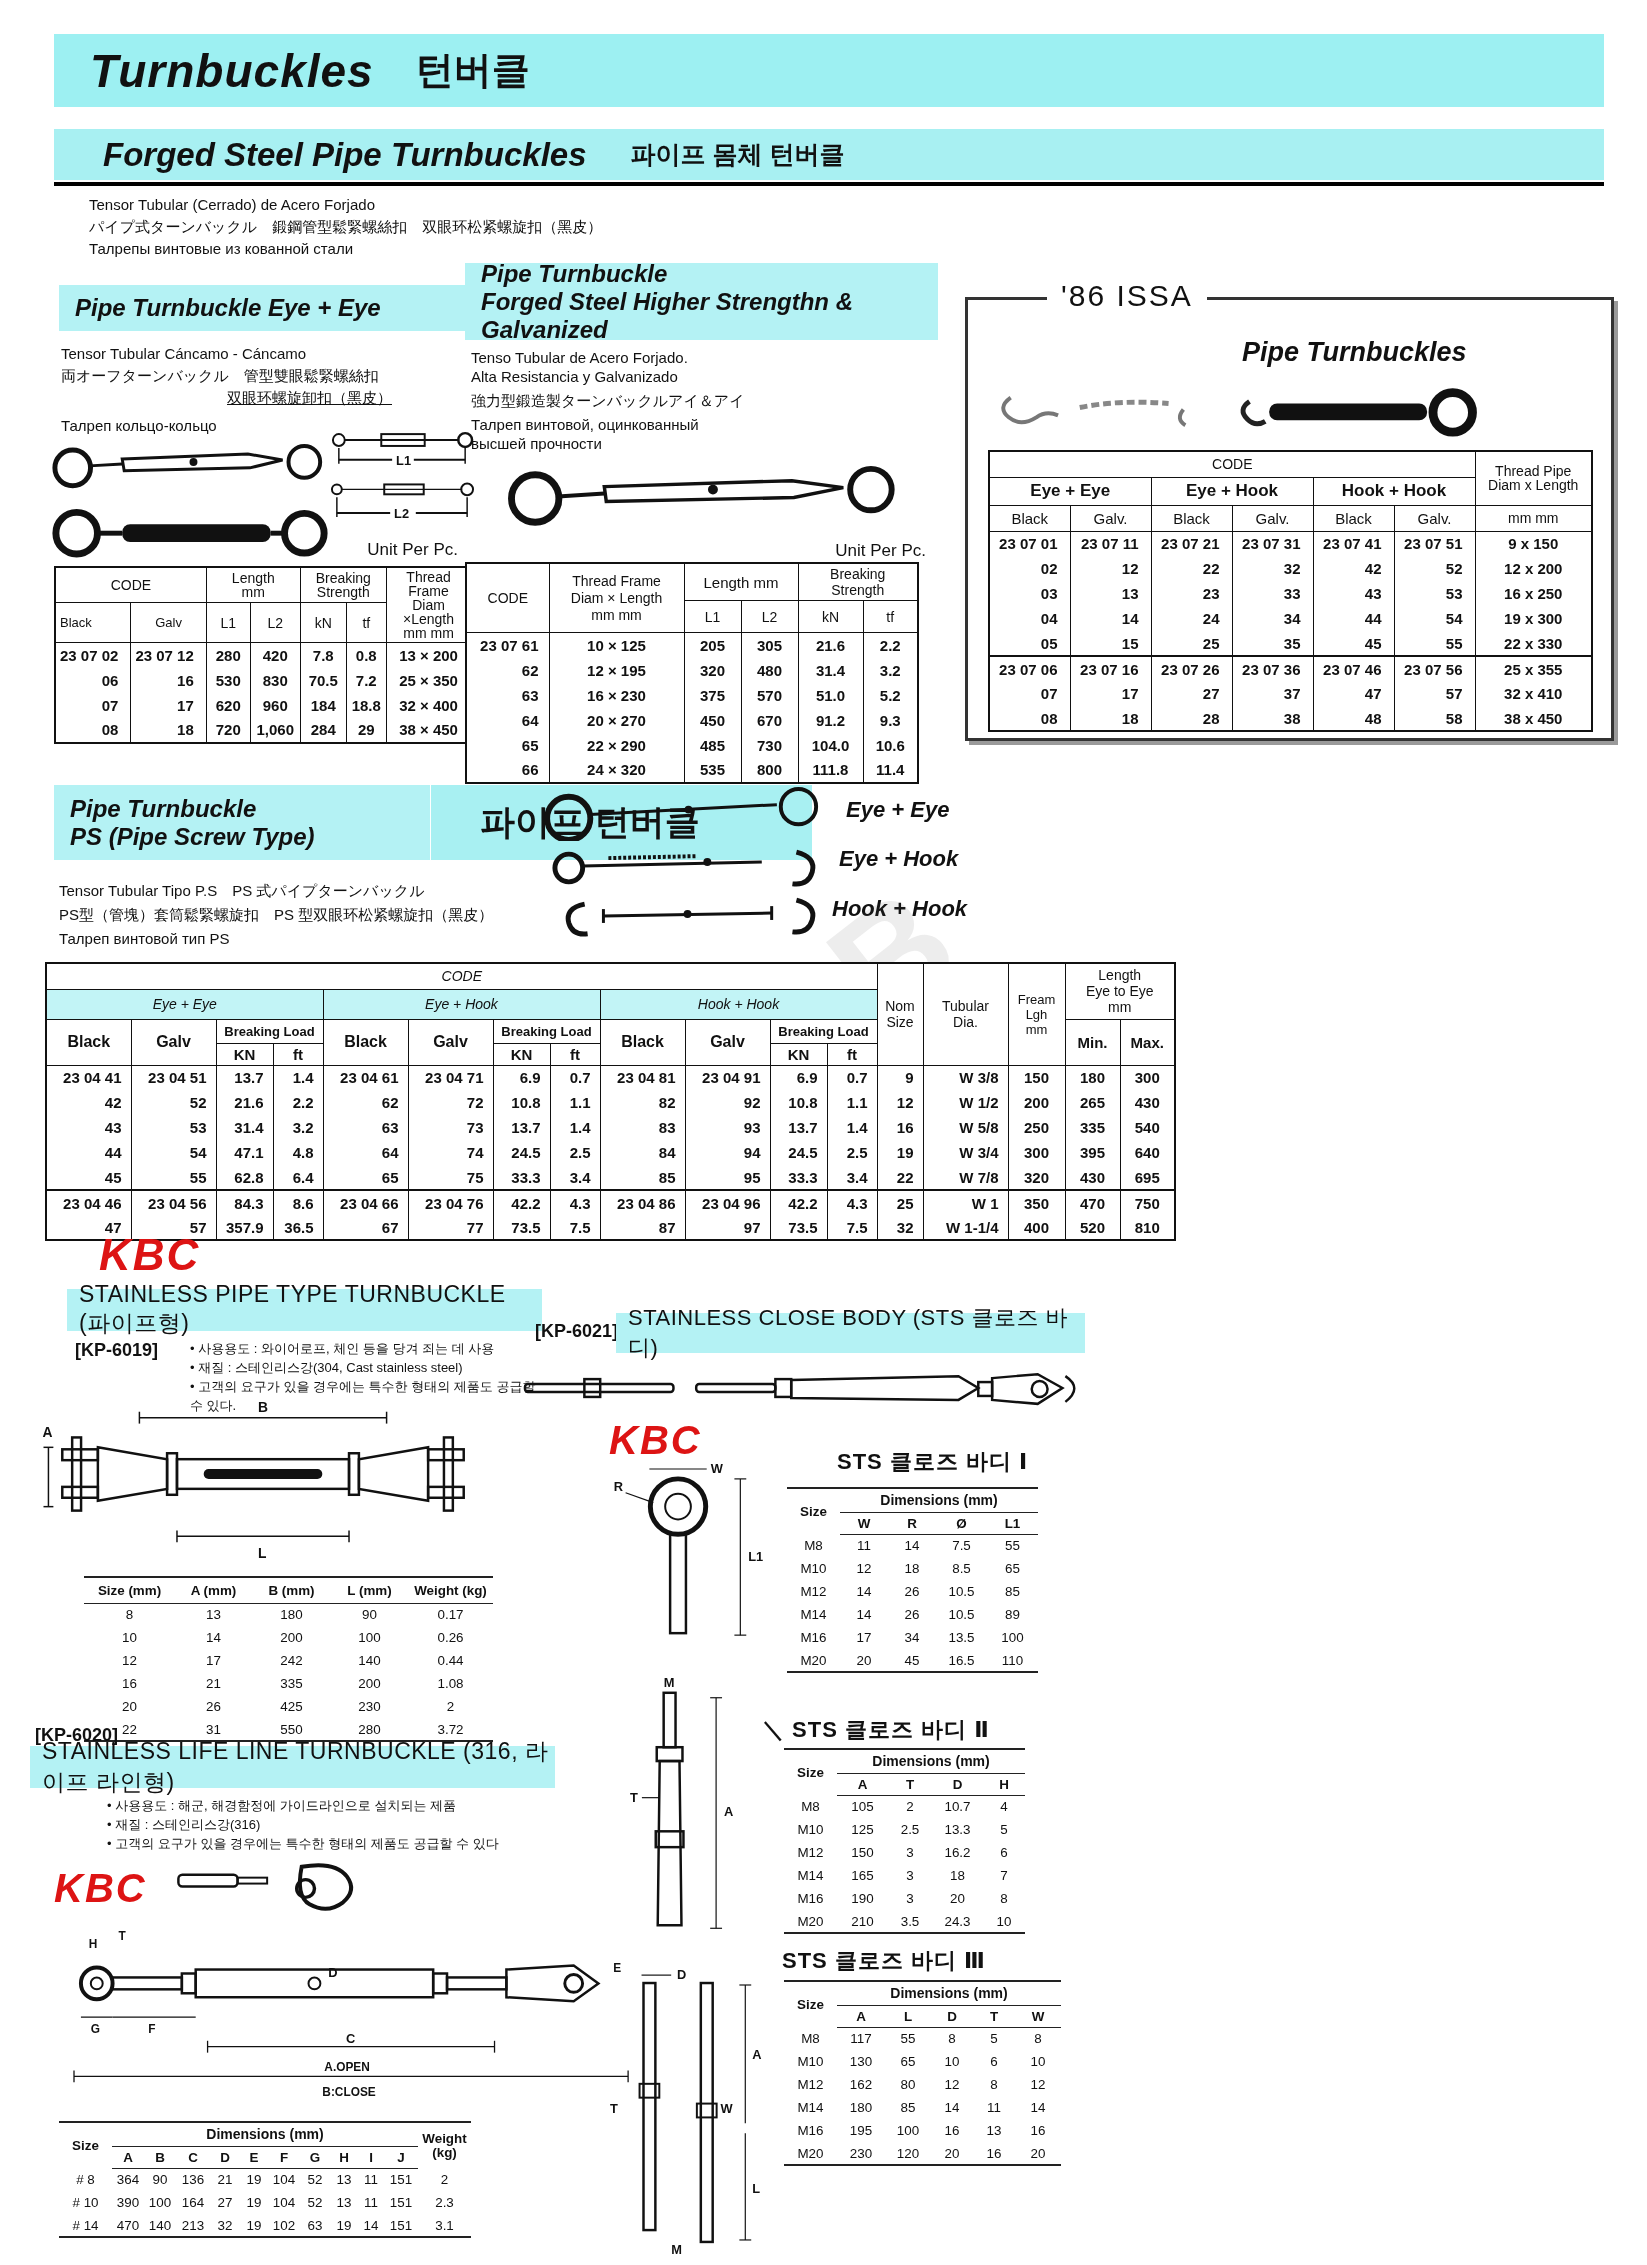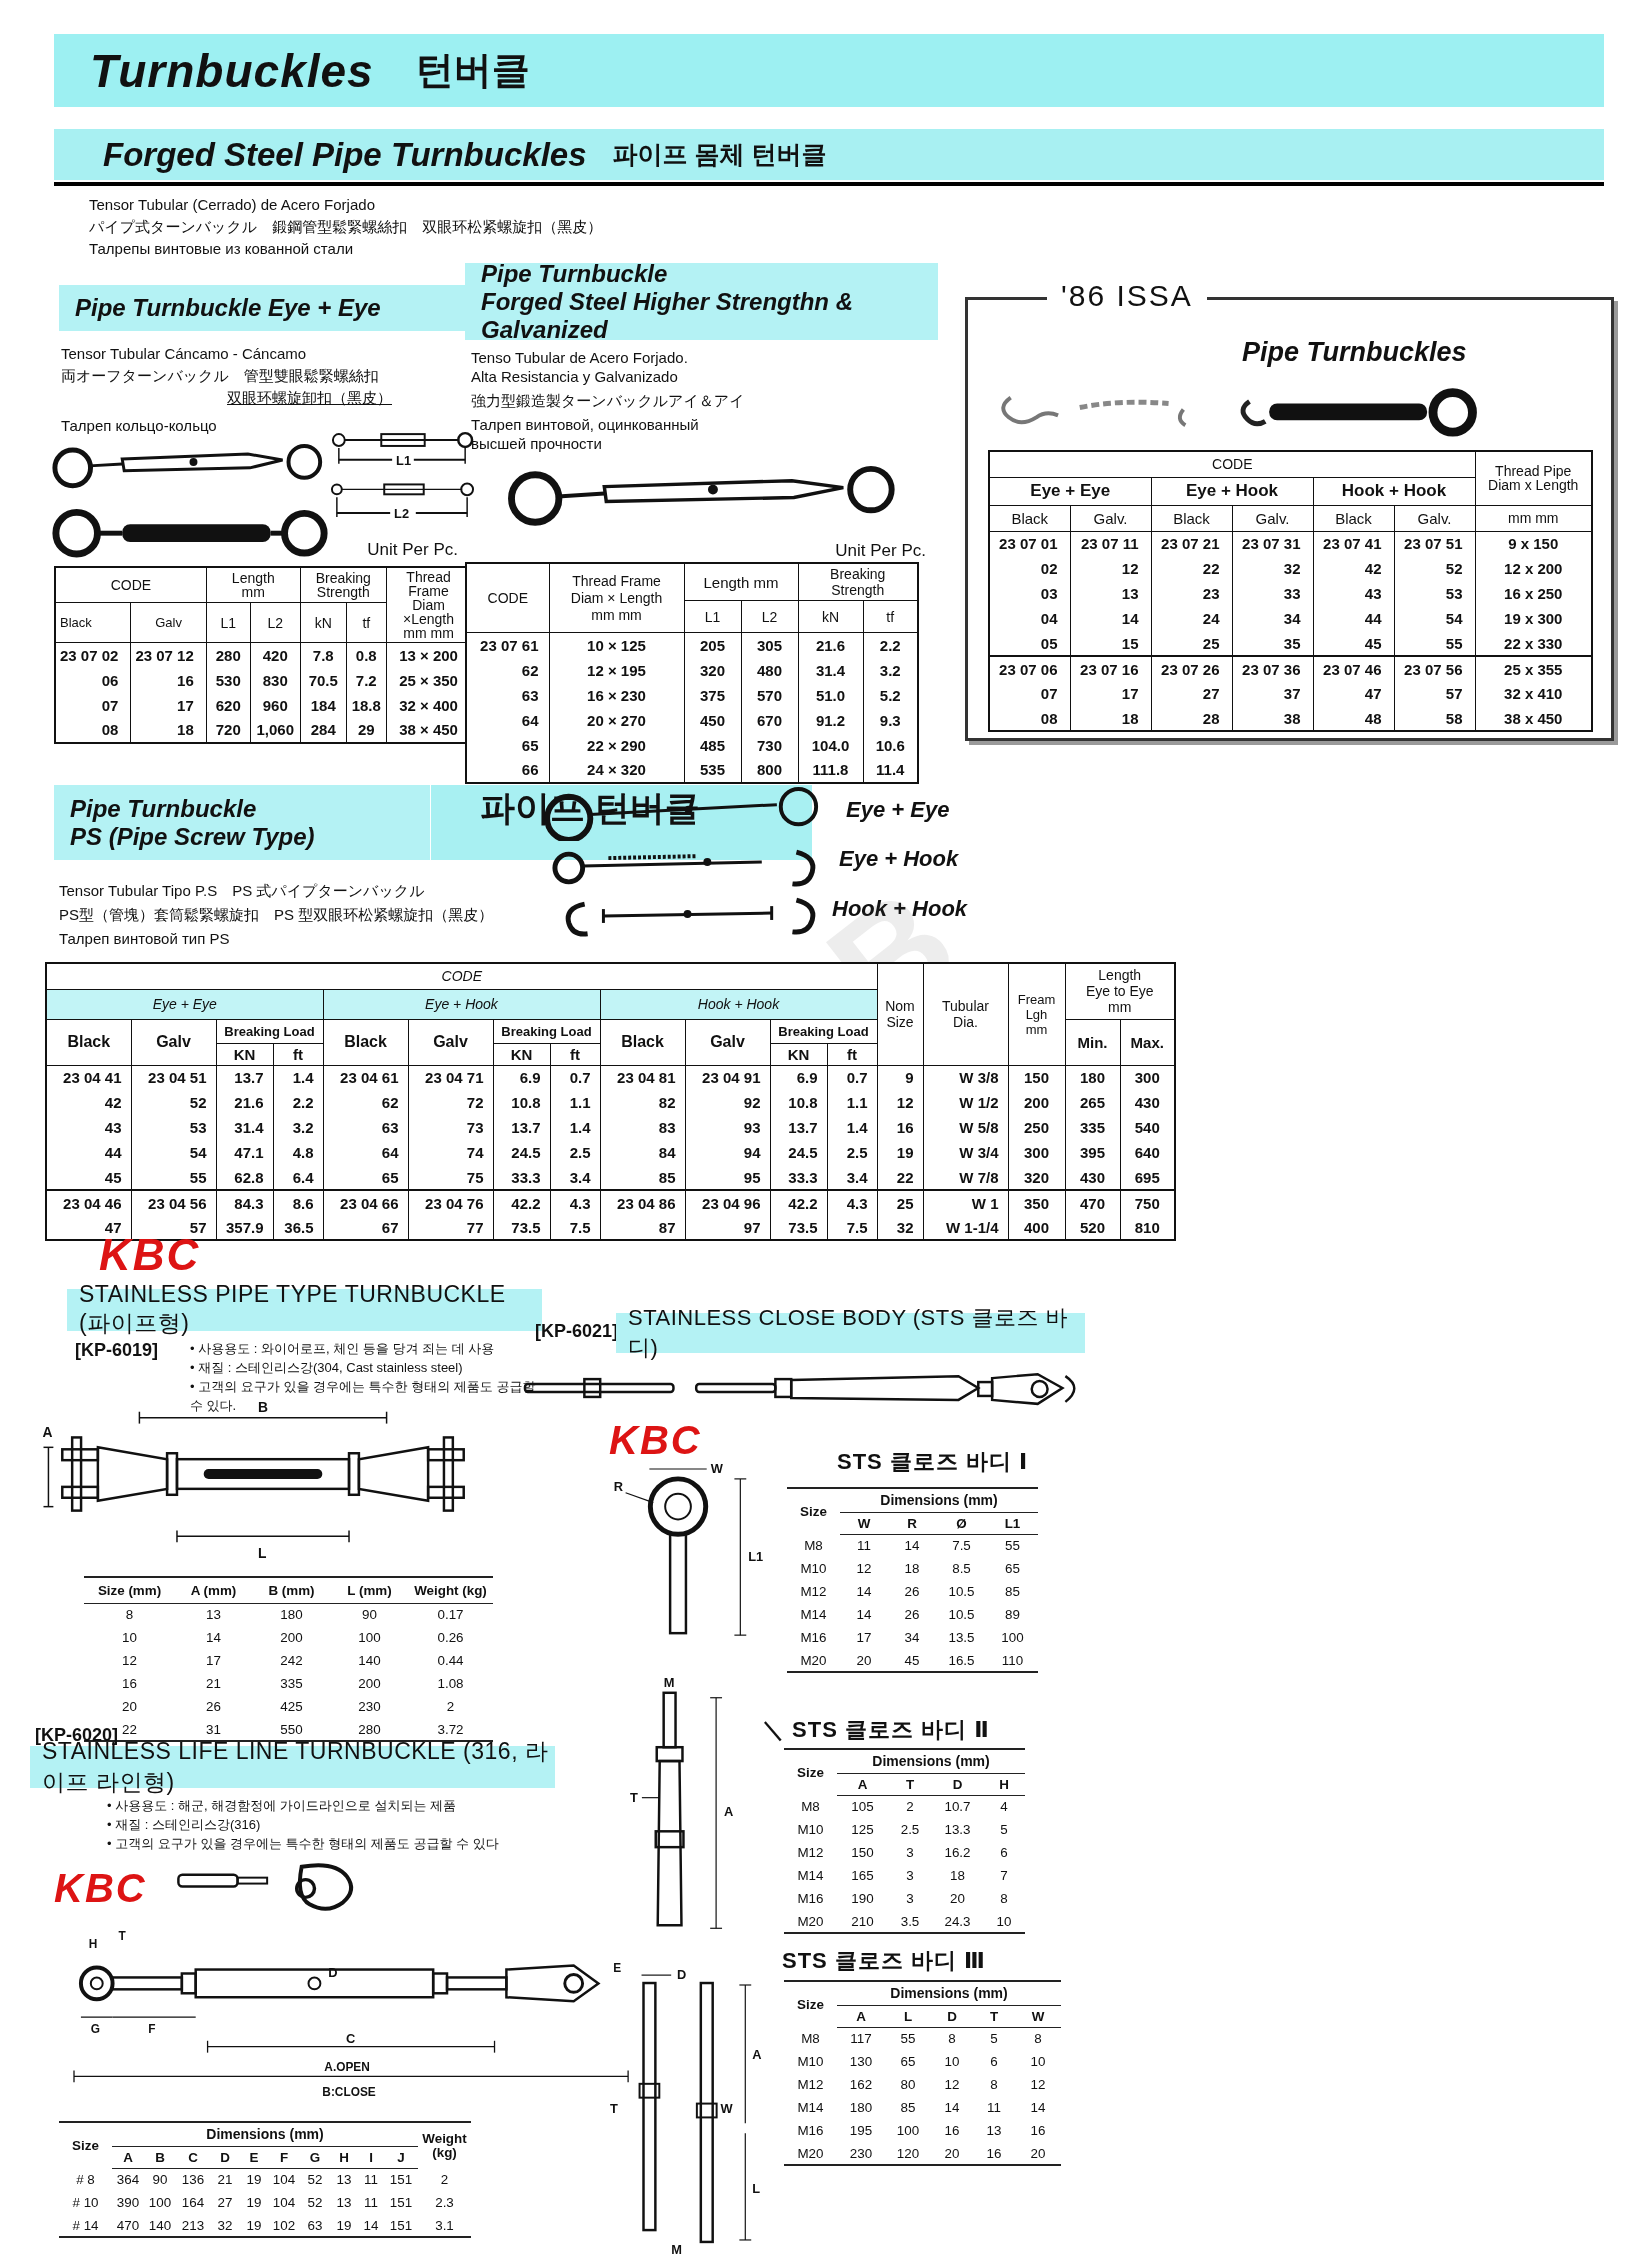--- a/index.html
+++ b/index.html
@@ -8,21 +8,21 @@
   .page { position:relative; width:1647px; height:2265px; background:#ffffff; margin:0 auto; overflow:hidden; }
   .abs { position:absolute; }
   .cyan { background:#a8f0f2; }
 
   
   .title-banner { left:54px; top:34px; width:1550px; height:73px; display:flex; align-items:center; padding-left:36px; background:#9df0f2; }
   .title-banner .en { font-size:46px; font-weight:bold; font-style:italic; letter-spacing:1px; }
   .title-banner .ko { font-size:38px; font-weight:bold; margin-left:42px; }
   .section-banner { left:54px; top:129px; width:1550px; height:51px; display:flex; align-items:center; padding-left:36px; background:#a8f0f2; }
   .section-banner .en { font-size:33px; font-weight:bold; font-style:italic;margin-left:13px; }
-  .section-banner .ko { font-size:25px; font-weight:bold; margin-left:26px; }
+  .section-banner .ko { font-size:25px; font-weight:bold; margin-left:44px; }
   .black-rule { left:54px; top:182px; width:1550px; height:4px; background:#000; }
 
   .small-banner { display:flex; align-items:center; padding-left:16px; background:#b4f2f4; }
   .small-banner .t { font-size:24px; font-weight:bold; font-style:italic; }
   .plain-banner { display:flex; align-items:center; padding-left:12px; background:#b4f2f4; }
   .plain-banner .t { font-size:23px; font-weight:500; letter-spacing:0.5px; }
 
   .desc { font-size:15px; line-height:22px; }
   .desc .ind { padding-left:166px;text-decoration:underline; }
   .unit { font-size:17px; }
@@ -430,21 +430,21 @@
           <td>38   x   450</td>
         </tr>
       </tbody>
   </table>
 
   <div class="abs small-banner" style="left:54px; top:785px; width:376px; height:75px; flex-direction:column; align-items:flex-start; justify-content:center;">
     <span class="t">Pipe Turnbuckle</span>
     <span class="t">PS (Pipe Screw Type)</span>
   </div>
   <div class="abs cyan" style="left:431px; top:785px; width:50px; height:75px;"></div>
-  <div class="abs ps-ko cyan" style="left:480px; top:785px; width:332px; height:75px; display:flex; ">
+  <div class="abs ps-ko cyan" style="left:480px; top:785px; width:332px; height:75px; display:flex; align-items:center;">
     <span>파이프 턴버클</span>
   </div>
   <div class="abs desc" style="left:59px; top:879px; width:515px; line-height:24px;">
     <div>Tensor Tubular Tipo P.S　PS 式パイプターンバックル</div>
     <div>PS型（管塊）套筒鬆緊螺旋扣　PS 型双眼环松紧螺旋扣（黑皮）</div>
     <div>Талреп винтовой тип PS</div>
   </div>
 
   <svg class="abs" style="left:540px; top:787px;" width="297" height="54" viewBox="0 0 300 55">
     <circle cx="28" cy="32" r="22" fill="none" stroke="#111" stroke-width="6"></circle>

